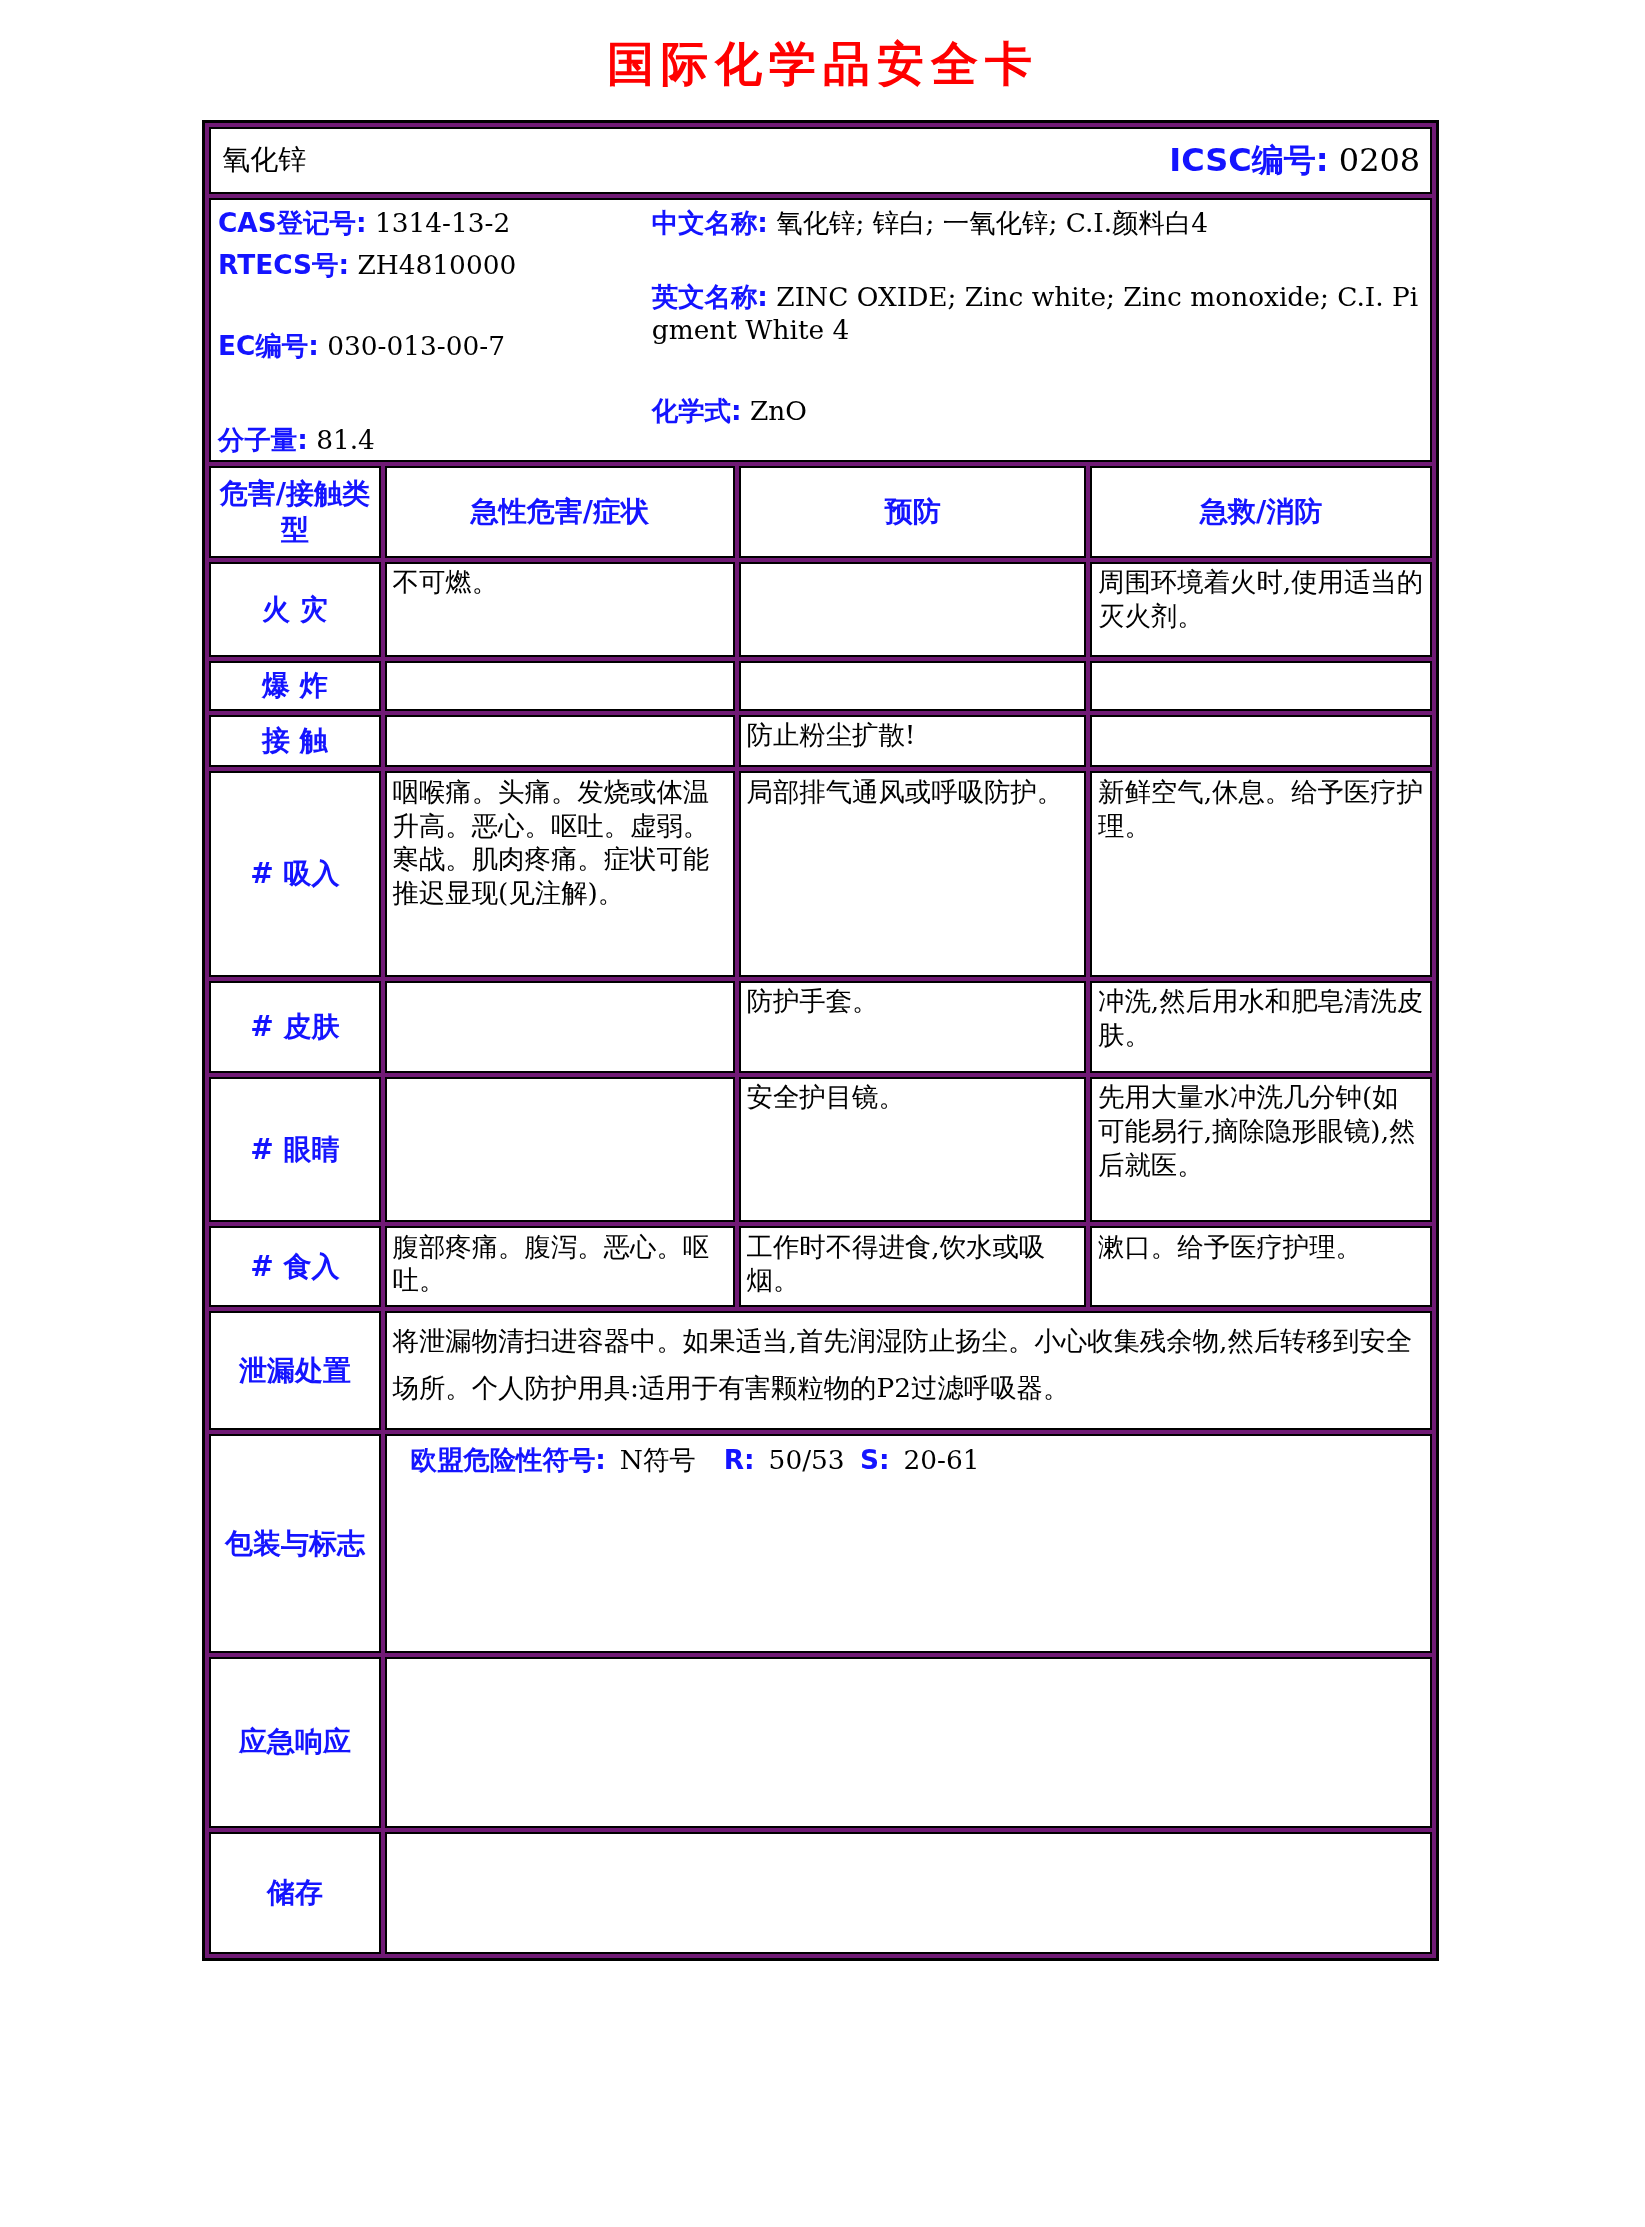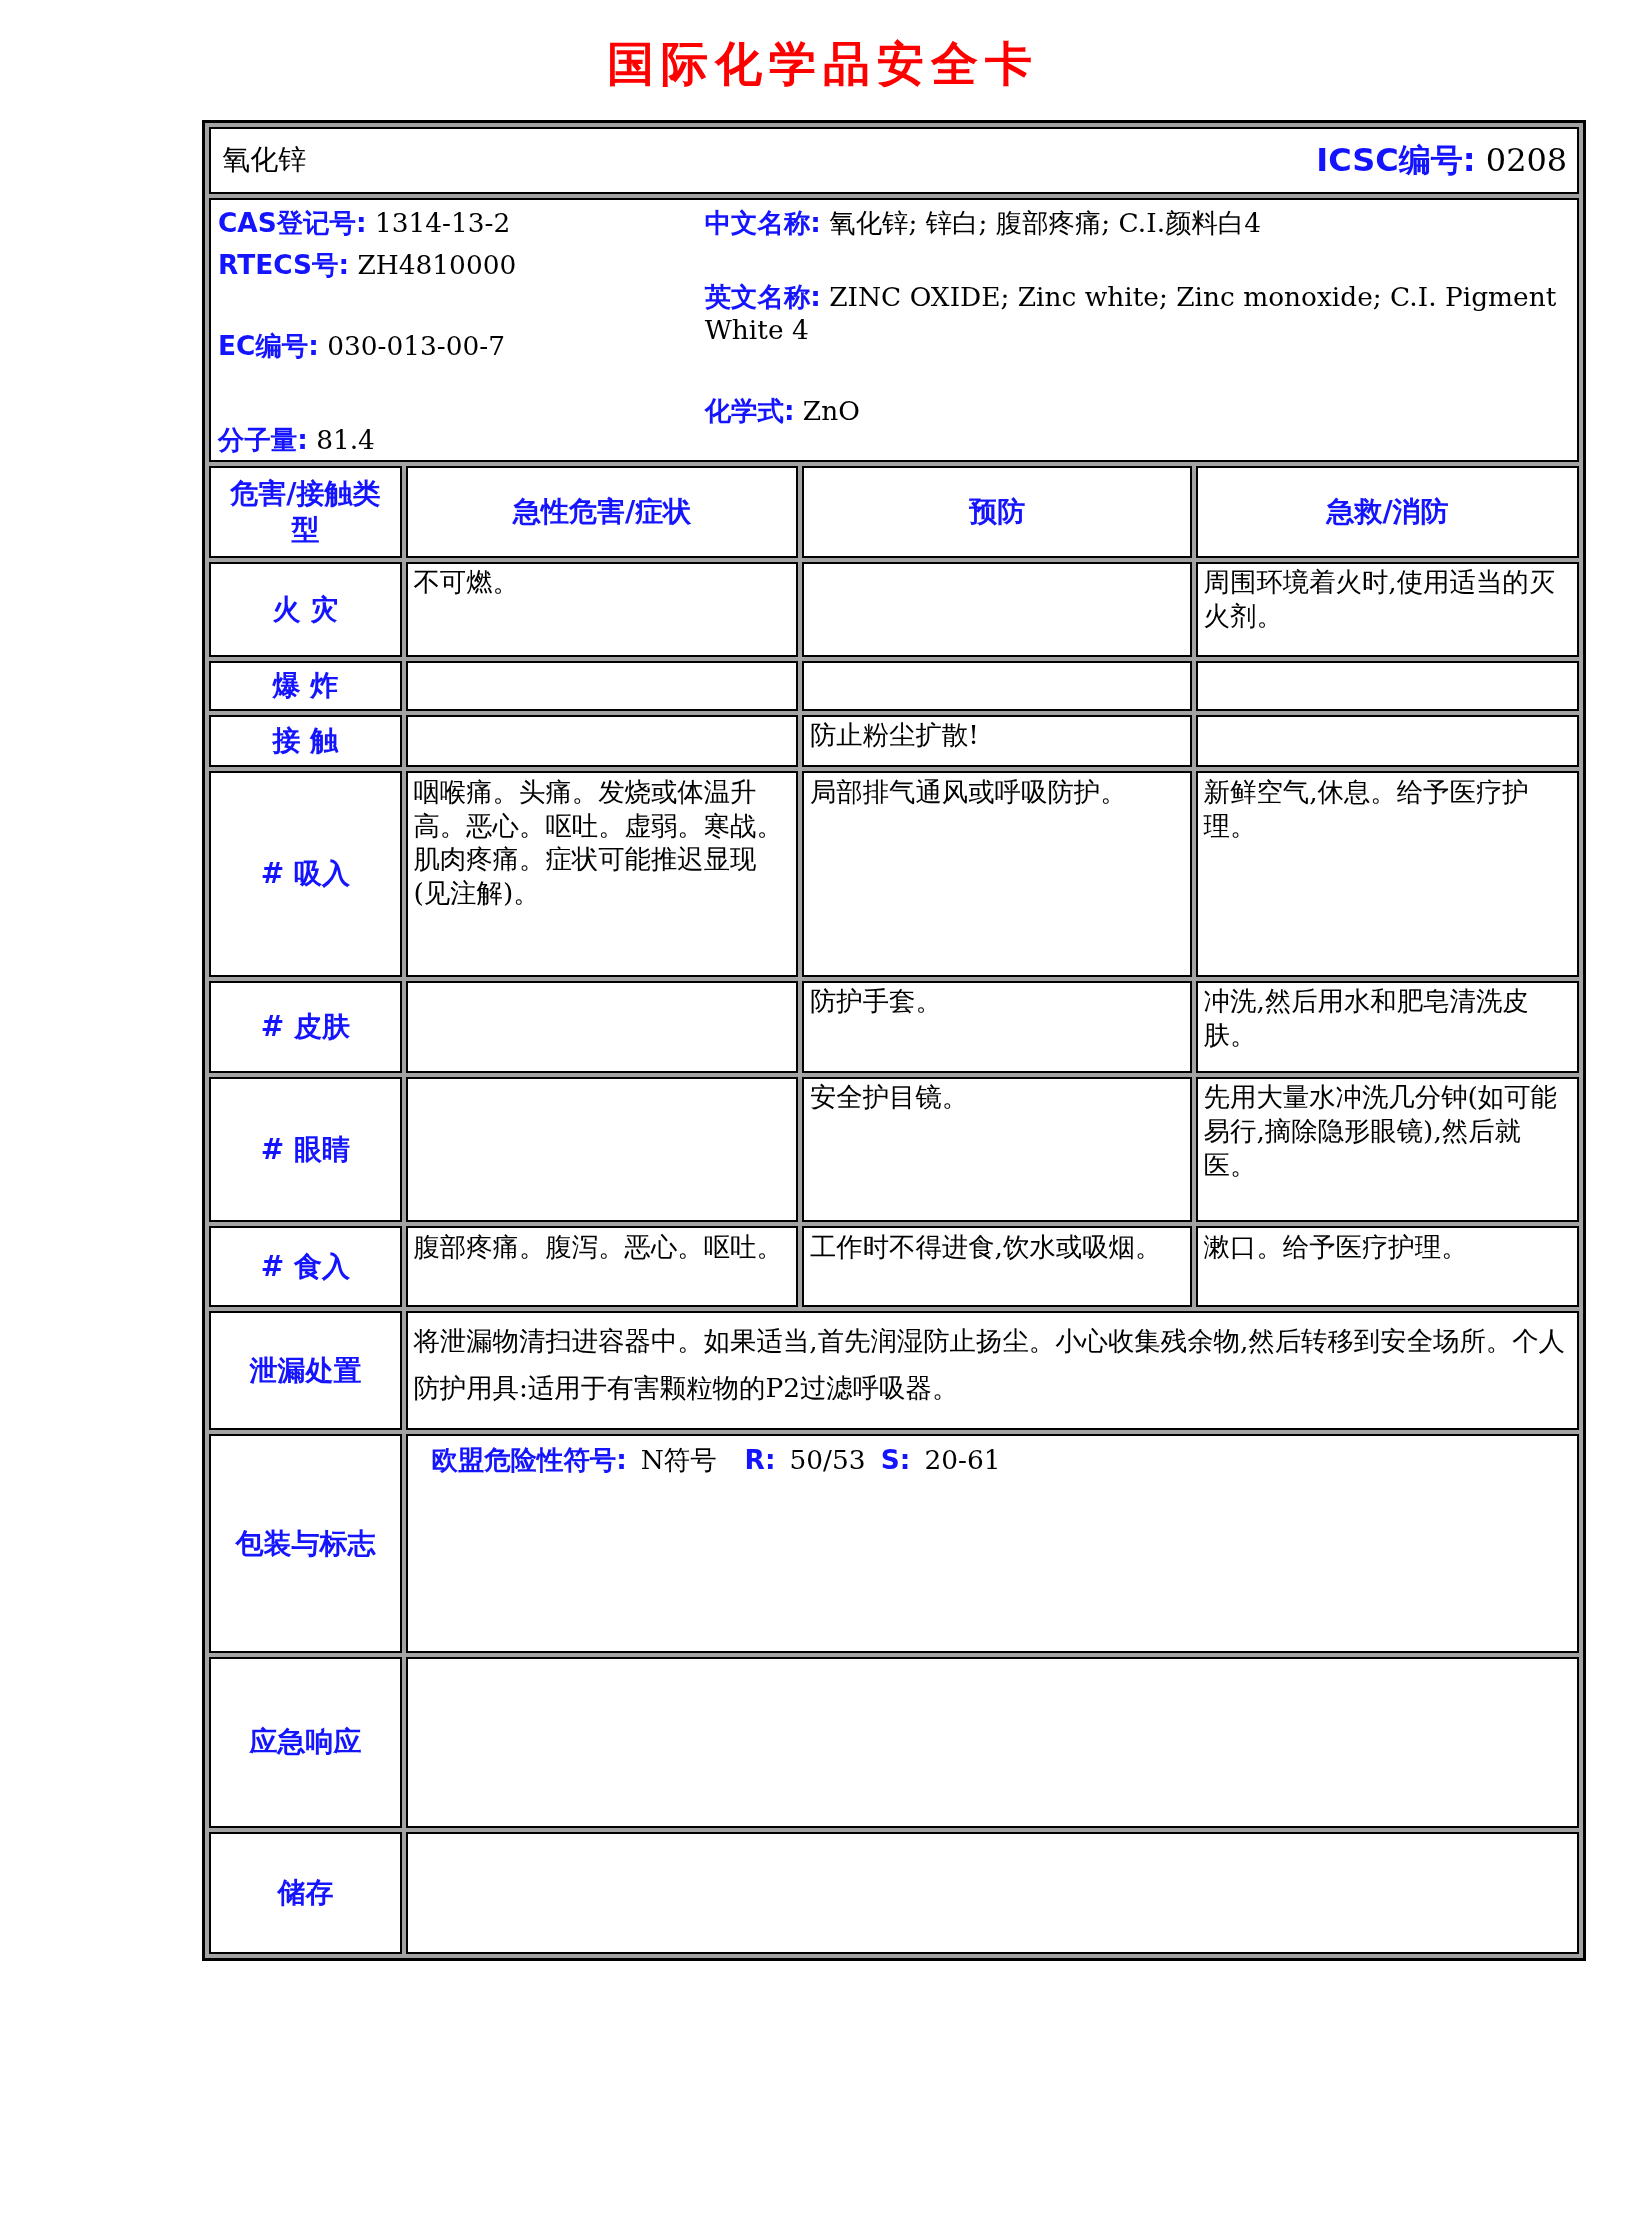--- a/index.html
+++ b/index.html
@@ -12,26 +12,26 @@
     margin:33px 0 23.6px 0;
     text-align:center;
     font-family:"DejaVu Sans","Liberation Sans",sans-serif;
     font-weight:bold;
     font-size:47px;
     letter-spacing:7px;
     color:#ff0000;
   }
   table.card{
     margin-left:202px;
-    width:1384px;
+    width:1237px;
     table-layout:fixed;
     border-collapse:separate;
     border-spacing:4.2px;
     border:3.5px solid #000;
-    background:#a3a3a3;
+    background:#701a75;
   }
   td{
     border:2.1px solid #000;
     background:#fff;
     font-size:26.4px;
     line-height:1.28;
     padding:2.8px 7px;
     vertical-align:top;
     word-break:break-all;
     overflow:hidden;
@@ -137,21 +137,21 @@
             <span>030-013-00-7</span>
           </div>
           <div class="info-line mt-lg">
             <span class="lbl">分子量:</span>
             <span>81.4</span>
           </div>
         </div>
         <div class="info-right">
           <div class="info-line">
             <span class="lbl">中文名称:</span>
-            <span>氧化锌; 锌白; 腹部疼痛; C.I.颜料白4</span>
+            <span>氧化锌; 锌白; 一氧化锌; C.I.颜料白4</span>
           </div>
           <div class="info-line mt-en">
             <span class="lbl">英文名称:</span>
             <span>ZINC OXIDE; Zinc white; Zinc monoxide; C.I. Pigment White 4</span>
           </div>
           <div class="info-line mt-md">
             <span class="lbl">化学式:</span>
             <span>ZnO</span>
           </div>
         </div>

